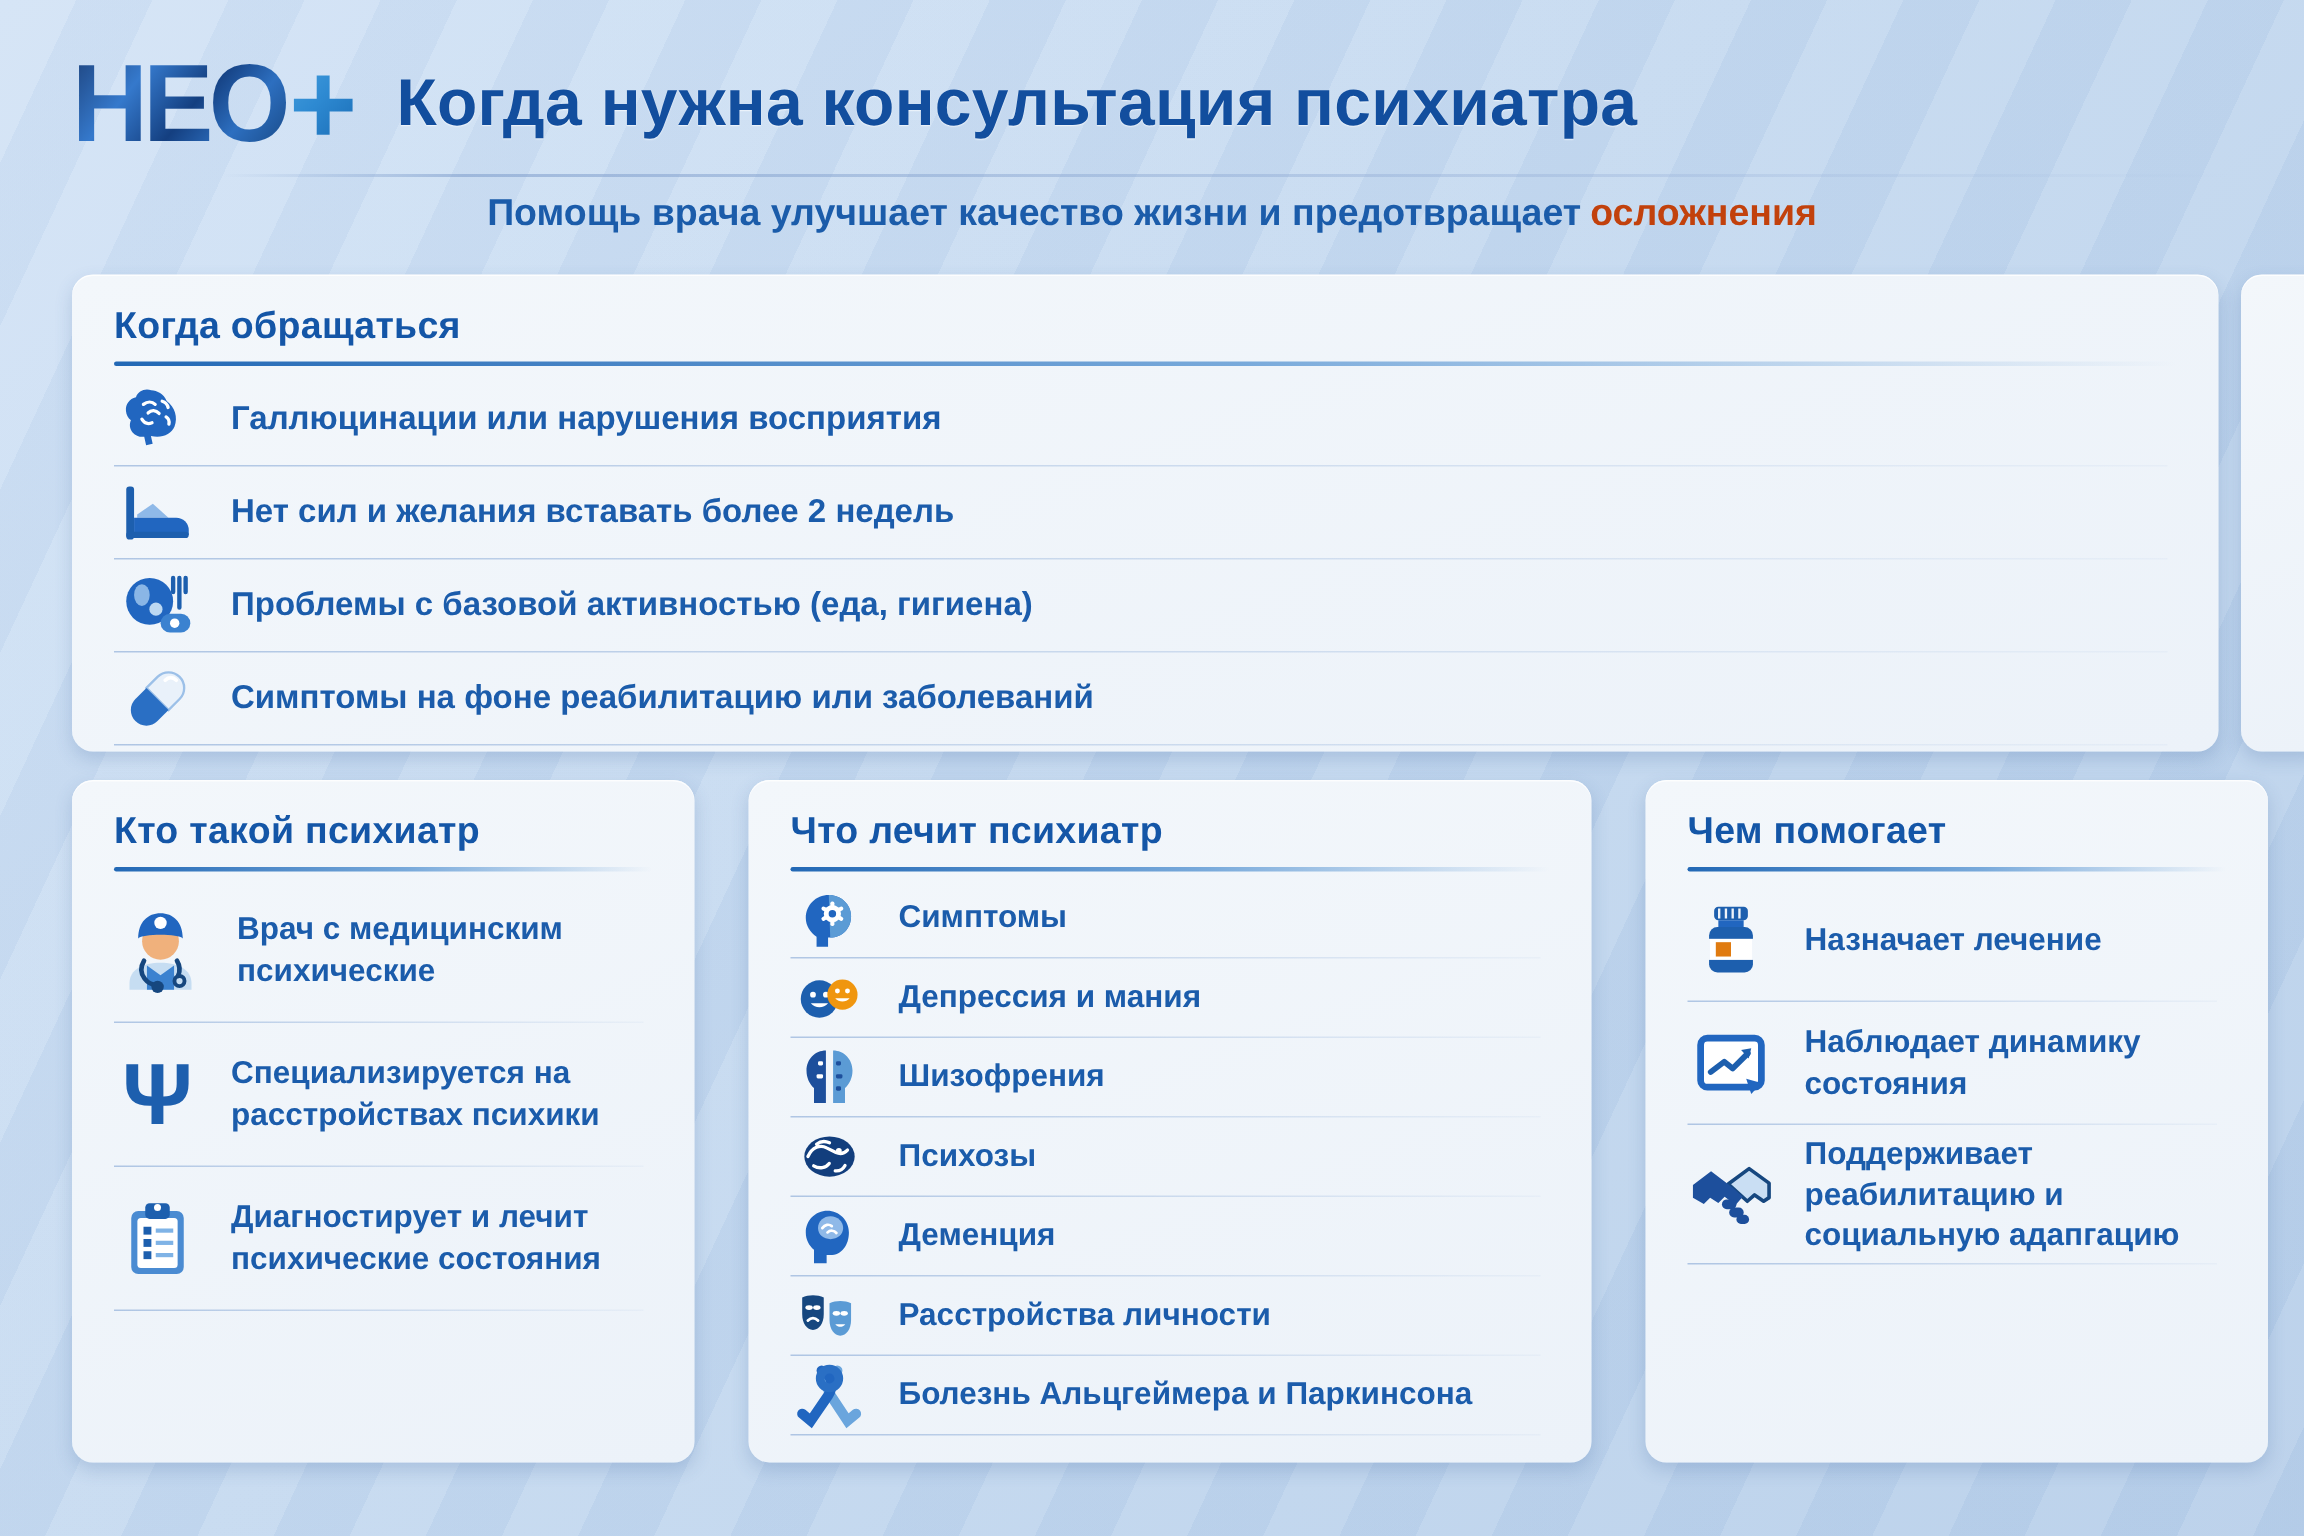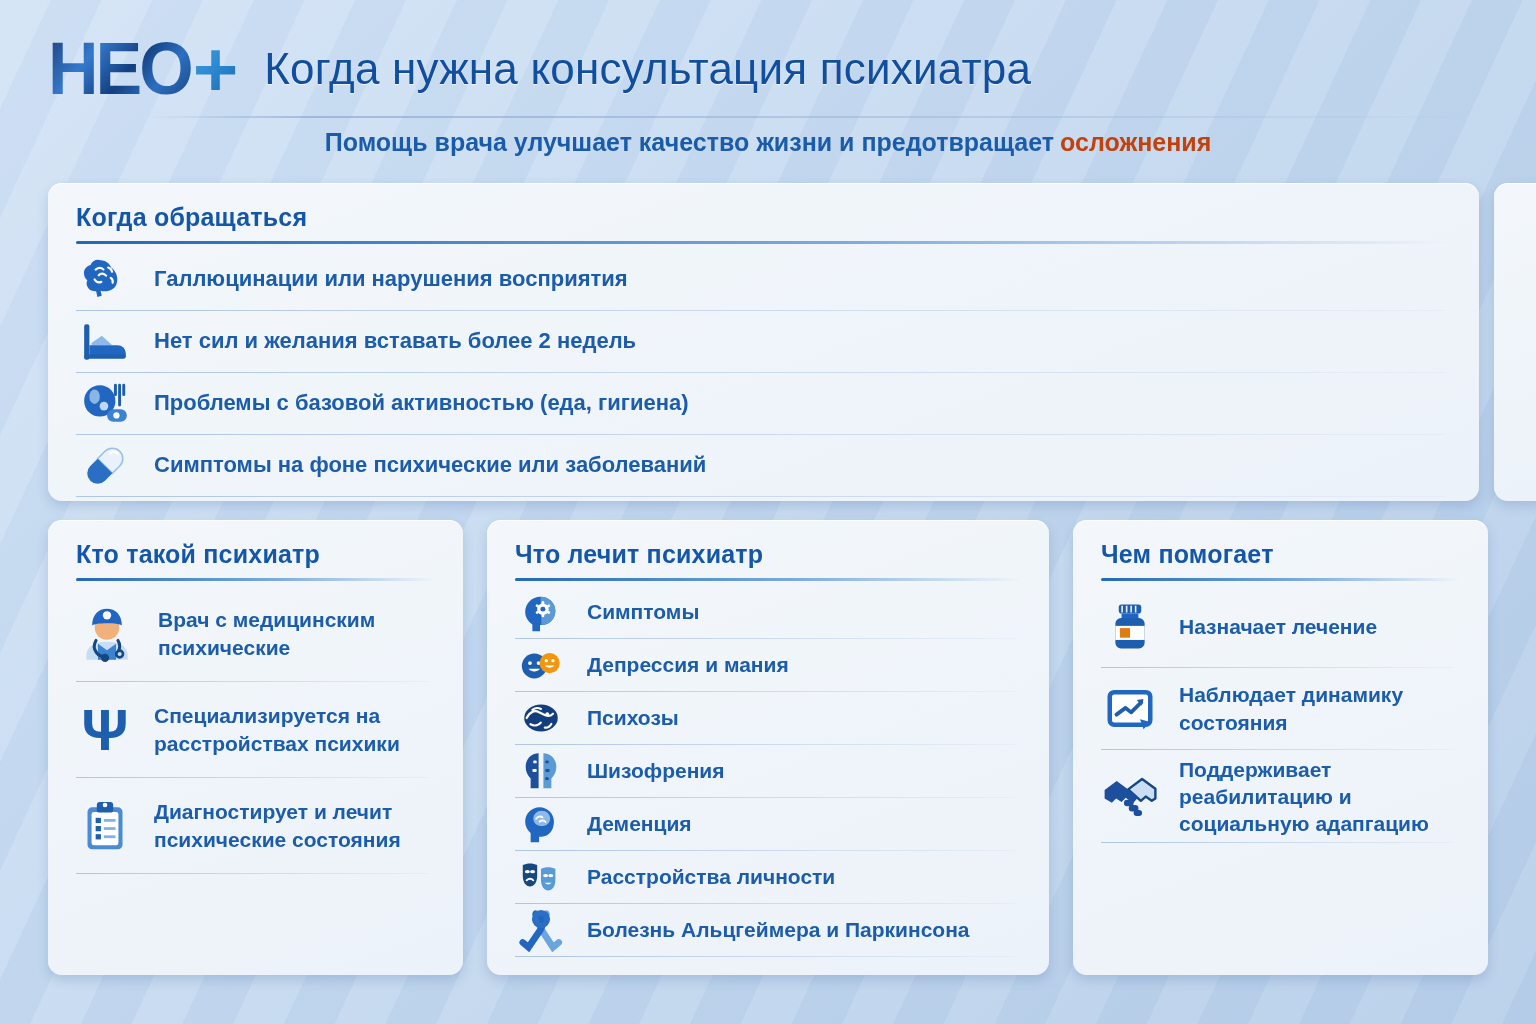--- a/index.html
+++ b/index.html
@@ -21,40 +21,40 @@
     background:linear-gradient(130deg,#1c3f77 0%,#3579cc 30%,#143f80 55%,#2d6fc0 75%,#16457f 100%);
     -webkit-background-clip:text; background-clip:text; color:transparent;
     transform:scaleY(1.05);
   }
   .logo .plus{
     font-size:78px; font-weight:900; line-height:.9; margin-left:2px;
     background:linear-gradient(135deg,#4aa3e0 0%,#2e8ad2 45%,#1565ae 100%);
     -webkit-background-clip:text; background-clip:text; color:transparent;
   }
   .page-title{
-    font-size:44px; font-weight:400; color:#124e9e; letter-spacing:.2px;
+    font-size:44px; font-weight:700; color:#124e9e; letter-spacing:.2px;
     text-shadow:0 1px 1px rgba(255,255,255,.7);
   }
   .hdr-line{
     height:2px; margin:4px 0 10px 100px;
     background:linear-gradient(to right, rgba(130,160,205,0), rgba(130,160,205,.6) 12%, rgba(150,175,215,.35) 70%, rgba(150,175,215,0));
   }
   .subtitle{ text-align:center; font-size:25px; font-weight:700; color:#1b5caa; }
   .subtitle .emph{ color:#c2410c; font-weight:800; margin-left:6px; }
   .card{
     background:linear-gradient(160deg,#f3f7fb 0%, #ecf2f9 100%);
     border-radius:14px; padding:20px 28px 12px 28px;
     box-shadow:0 5px 12px rgba(50,90,150,.20), 0 1px 0 rgba(255,255,255,.8) inset;
   }
   .card-when { grid-column:1 / span 2; grid-row:1; }
   .card-why  { grid-column:3;          grid-row:1; }
   .card-when, .card-why { border-radius:14px; }
   
   .grid-top{ display:grid; grid-template-columns:707px 709px; gap:15px; margin-top:26px; }
-  .grid-bot{ display:grid; grid-template-columns:415px 562px 415px; gap:24px; margin-top:19px; }
+  .grid-bot{ display:grid; grid-template-columns:415px 562px 415px; gap:36px; margin-top:19px; }
   .grid-top .card{ height:318px; }
   .grid-bot .card{ height:455px; }
 
   .card h2{ font-size:25px; font-weight:800; color:#1456a7; letter-spacing:.2px; }
   .rule{
     height:2.5px; margin:9px 0 5px 0; border-radius:2px;
     background:linear-gradient(to right,#2268b5 0%, #79aadb 55%, rgba(121,170,219,0) 100%);
   }
   .row{ display:flex; align-items:center; gap:20px; position:relative; }
   .row::after{
@@ -137,21 +137,21 @@
       <div class="row">
         <span class="ic">
           <svg width="50" height="50" viewBox="0 0 48 48">
             <g transform="rotate(45 24 24)">
               <path d="M14 24V14a10 10 0 0 1 20 0v10z" fill="#e9f1fa" stroke="#9cc0e8" stroke-width="1.5"></path>
               <path d="M14 24h20v10a10 10 0 0 1-20 0z" fill="#2a6fc4"></path>
               <path d="M19 12c0-3 2-5 5-5" stroke="#fff" stroke-width="2.4" fill="none" stroke-linecap="round"></path>
             </g>
           </svg>
         </span>
-        <span class="txt">Симптомы на фоне психические или заболеваний</span>
+        <span class="txt">Симптомы на фоне реабилитацию или заболеваний</span>
       </div>
     </section>
 
     <section class="card top-card card-why">
       
       
 
       
 
       
@@ -248,50 +248,50 @@
               <circle cx="36.5" cy="19.5" r="1.7" fill="#fff"></circle>
             <path d="M28 24.5c2.6 3 7.4 3 10 0z" fill="#fff"></path>
           </svg>
         </span>
         <span class="txt">Депрессия и мания</span>
       </div>
 
       <div class="row">
         <span class="ic">
           <svg width="46" height="46" viewBox="0 0 48 48">
-            <ellipse cx="24" cy="24" rx="17.5" ry="14" fill="#123e7d"></ellipse>
-            <path d="M9 24c3-6.5 8.5-8.5 13-6l6.5 3.2c3 1.3 6 .4 8-1.7M13 30.5c4 2.4 8.5 1.4 10.8-1.7M28 34c3 .3 5.5-1.4 6.8-3.8M15 15.5c2.5-2 6-2.4 9-1" stroke="#fff" stroke-width="2.3" fill="none" stroke-linecap="round"></path>
-            <circle cx="30.5" cy="20" r="2" fill="#fff"></circle>
-          </svg>
-        </span>
-        <span class="txt">Психозы</span>
-      </div>
-
-      <div class="row">
-        <span class="ic">
-          <svg width="46" height="46" viewBox="0 0 48 48">
             <path d="M21.5 5.5C14 5.5 8 11.5 8 19.5c0 5 2 9.3 5.2 12.2V42h8.3z" fill="#1d4f9c"></path>
             <path d="M26.5 5.5C34 5.5 40 11.5 40 19.5c0 5-2 9.3-5.2 12.2V42h-8.3z" fill="#5b9bd5"></path>
             <g fill="#fff">
                 <rect x="16" y="13" width="3.5" height="3" rx="1"></rect>
                 <rect x="15" y="22" width="4.5" height="3" rx="1"></rect>
               </g>
             <g fill="#1d4f9c">
                 <rect x="28.5" y="13" width="3.5" height="3" rx="1"></rect>
                 <rect x="28.5" y="22" width="4.5" height="3" rx="1"></rect>
                 <rect x="28.5" y="30.5" width="3.5" height="3" rx="1"></rect>
               </g>
           </svg>
         </span>
         <span class="txt">Шизофрения</span>
       </div>
 
       <div class="row">
         <span class="ic">
           <svg width="46" height="46" viewBox="0 0 48 48">
+            <ellipse cx="24" cy="24" rx="17.5" ry="14" fill="#123e7d"></ellipse>
+            <path d="M9 24c3-6.5 8.5-8.5 13-6l6.5 3.2c3 1.3 6 .4 8-1.7M13 30.5c4 2.4 8.5 1.4 10.8-1.7M28 34c3 .3 5.5-1.4 6.8-3.8M15 15.5c2.5-2 6-2.4 9-1" stroke="#fff" stroke-width="2.3" fill="none" stroke-linecap="round"></path>
+            <circle cx="30.5" cy="20" r="2" fill="#fff"></circle>
+          </svg>
+        </span>
+        <span class="txt">Психозы</span>
+      </div>
+
+      <div class="row">
+        <span class="ic">
+          <svg width="46" height="46" viewBox="0 0 48 48">
             <path d="M37.5 21.5c0-8.3-6.7-15-15-15S7.5 13.2 7.5 21.5c0 5 2.3 9.2 5.7 12V43h8.8v-5.7h2.5c8 0 13-7 13-15.8z" fill="#2166c0"></path>
             <path d="M16 18.5c0-5 4-8.3 8.7-8.3 5 0 8.8 3.6 8.8 8.3 0 4.6-4 7.7-8.8 7.7S16 23.1 16 18.5z" fill="#8fb9e8"></path>
             <path d="M19 18.5c1.8-2.5 4.6-3 6.6-1.4m-3 4.4c2-1.8 4.6-1.4 6.2.4" stroke="#fff" stroke-width="1.9" fill="none" stroke-linecap="round"></path>
           </svg>
         </span>
         <span class="txt">Деменция</span>
       </div>
 
       <div class="row">
         <span class="ic">

